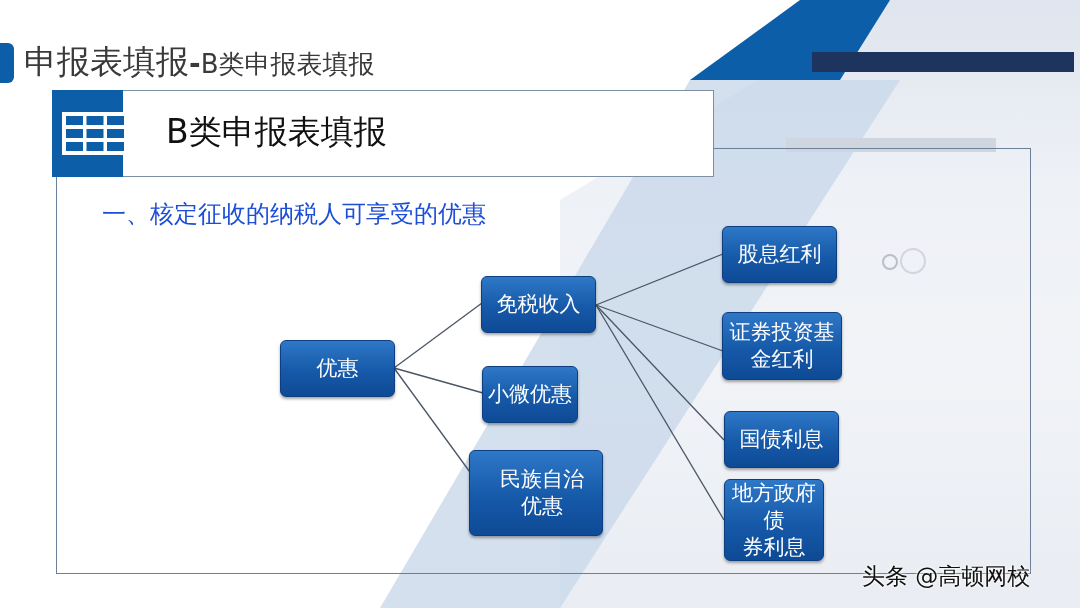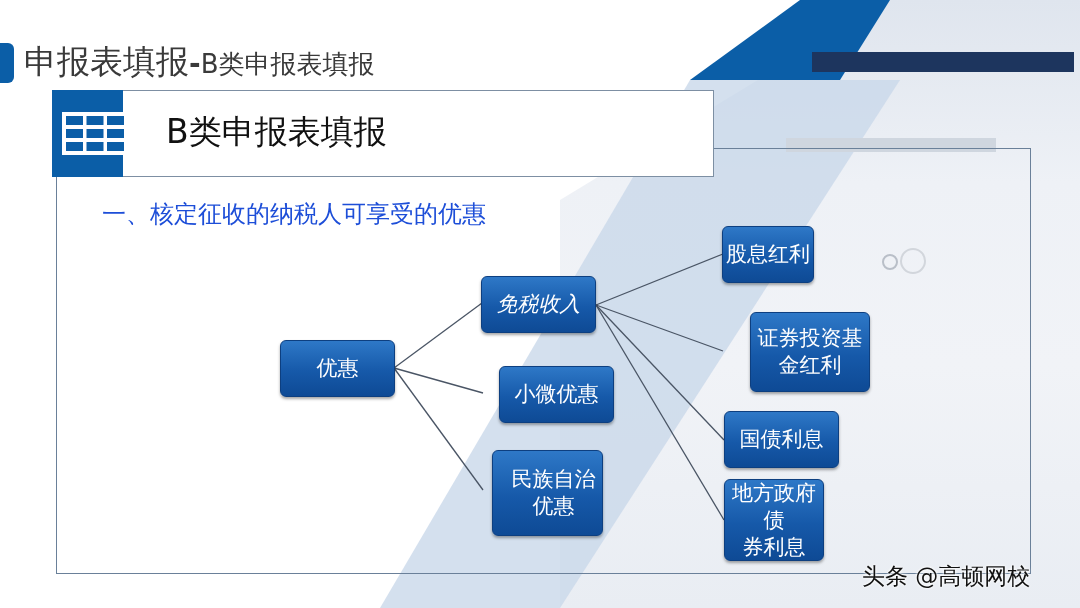--- a/index.html
+++ b/index.html
@@ -140,35 +140,35 @@
     <line x1="596" y1="305" x2="723" y2="351"></line>
     <line x1="596" y1="305" x2="724" y2="440"></line>
     <line x1="596" y1="305" x2="724" y2="520"></line>
   </g>
 </svg>
 
 <div class="node" style="left:280px;top:340px;width:115px;height:57px;">
   <span>优惠</span>
 </div>
 
-<div class="node" style="left:481px;top:276px;width:115px;height:57px;font-style:italic;">
+<div class="node" style="left:481px;top:276px;width:115px;height:57px;">
   <span>免税收入</span>
 </div>
-<div class="node" style="left:499px;top:366px;width:115px;height:57px;font-family:Liberation Serif, serif;">
+<div class="node" style="left:482px;top:366px;width:96px;height:57px;font-family:Liberation Serif, serif;">
   <span>小微优惠</span>
 </div>
-<div class="node" style="left:492px;top:450px;width:111px;height:86px;white-space:pre-line;padding-left:12px;">
+<div class="node" style="left:469px;top:450px;width:134px;height:86px;white-space:pre-line;padding-left:12px;">
   <span>民族自治
 优惠</span>
 </div>
 
-<div class="node" style="left:722px;top:226px;width:92px;height:57px;">
+<div class="node" style="left:722px;top:226px;width:115px;height:57px;">
   <span>股息红利</span>
 </div>
-<div class="node" style="left:722px;top:312px;width:120px;height:80px;white-space:pre-line;margin-left:28px;">
+<div class="node" style="left:722px;top:312px;width:120px;height:68px;white-space:pre-line;">
   <span>证券投资基
 金红利</span>
 </div>
 <div class="node" style="left:724px;top:411px;width:115px;height:57px;justify-content:center;">
   <span>国债利息</span>
 </div>
 <div class="node" style="left:724px;top:479px;width:100px;height:82px;white-space:pre-line;">
   <span>地方政府债
 券利息</span>
 </div>

